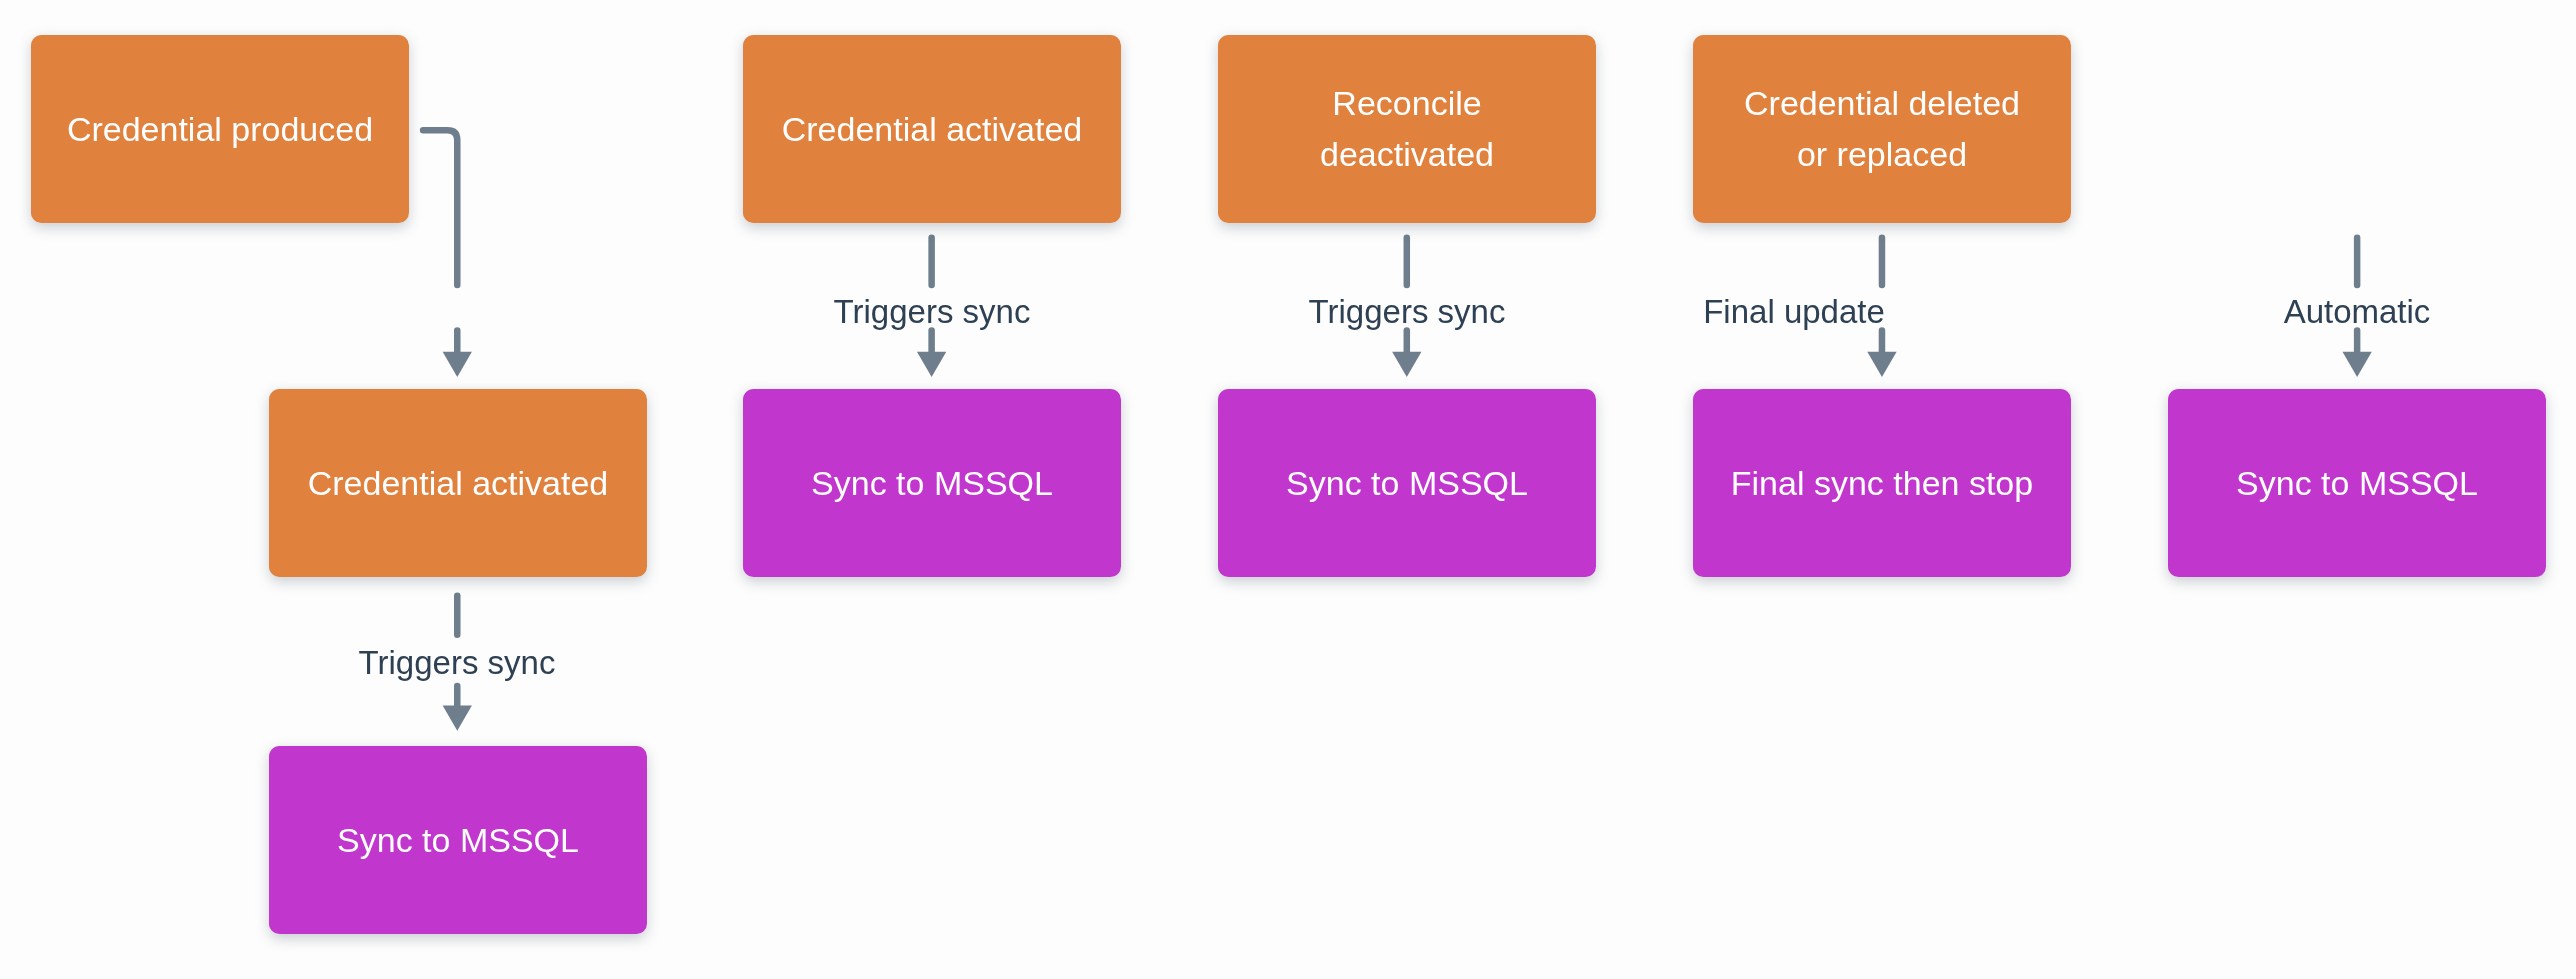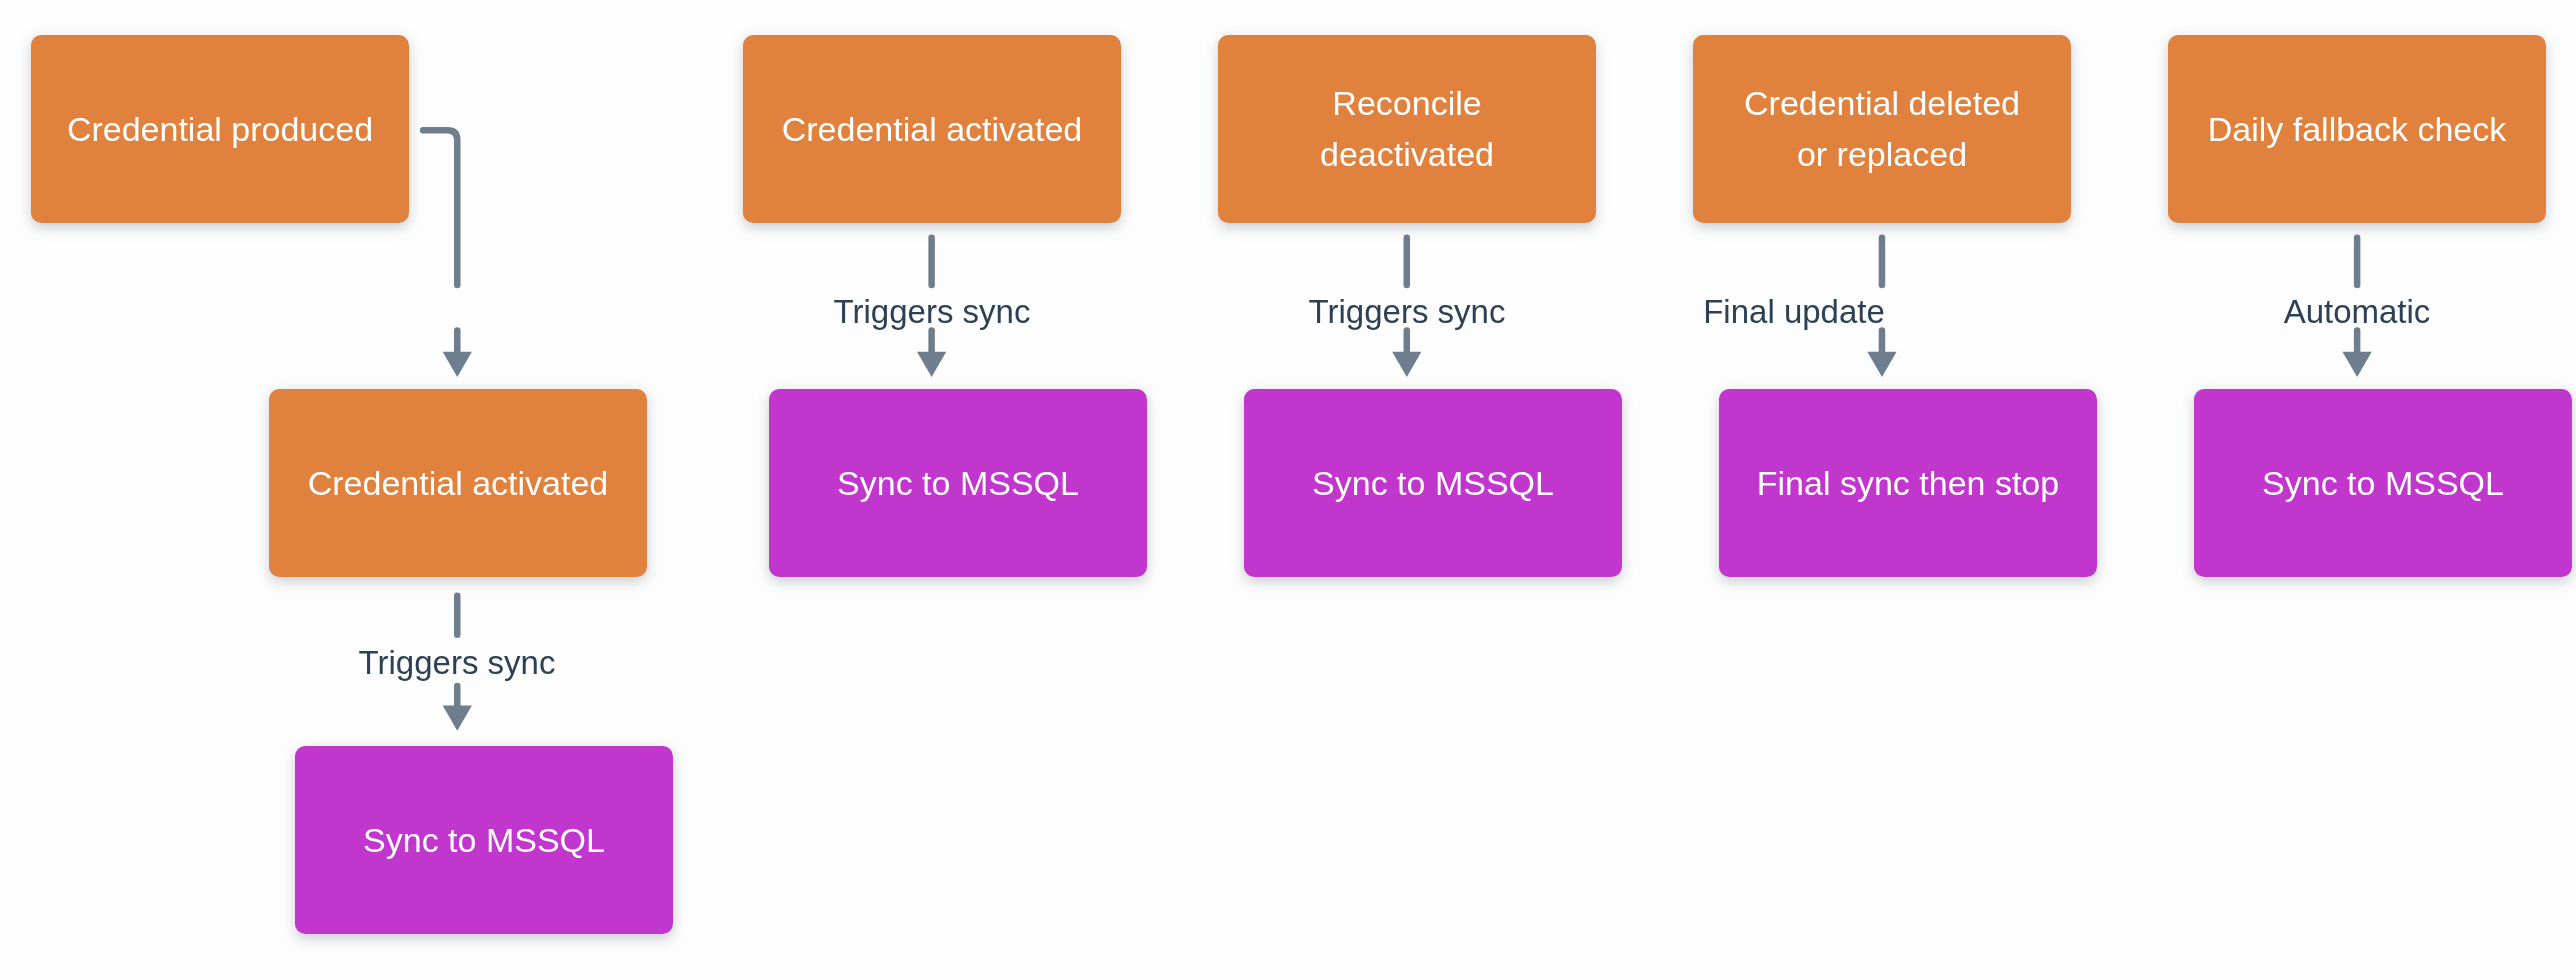--- a/index.html
+++ b/index.html
@@ -41,21 +41,21 @@
     display: flex;
     align-items: center;
     justify-content: center;
     text-align: center;
     color: var(--node-text, #ffffff);
     font-size: 34px;
     line-height: 1.5;
     box-shadow: 0 4.9px 13px rgba(90, 102, 118, 0.30);
   }
   .node.event  { background: var(--event-node, #e0813d); }
-  .node.action { background: var(--action-node, #c137ce); margin-left: 26px; }
+  .node.action { background: var(--action-node, #c137ce); }
   .node-label {
     white-space: pre-line;
     padding: 0 19.5px;
   }
   .edge-label {
     position: absolute;
     transform: translate(-50%, -50%);
     font-size: 33px;
     color: var(--edge-label, #2e4053);
     white-space: nowrap;
@@ -123,22 +123,19 @@
 
   <div class="node event" style="left:1693px; top:35px;">
     <span class="node-label">Credential deleted
 or replaced</span>
   </div>
   <div class="edge-label" style="left:1794px; top:312px;">Final update</div>
   <div class="node action" style="left:1693px; top:389px;align-items:center;">
     <span class="node-label">Final sync then stop</span>
   </div>
 
-  <div class="node event" style="left:2168px; top:35px;">
-    <span class="node-label">Daily fallback check</span>
-  </div>
   <div class="edge-label" style="left:2357px; top:312px;">Automatic</div>
   <div class="node action" style="left:2168px; top:389px;">
     <span class="node-label">Sync to MSSQL</span>
   </div>
 
 </div>
 
 
 </body></html>

